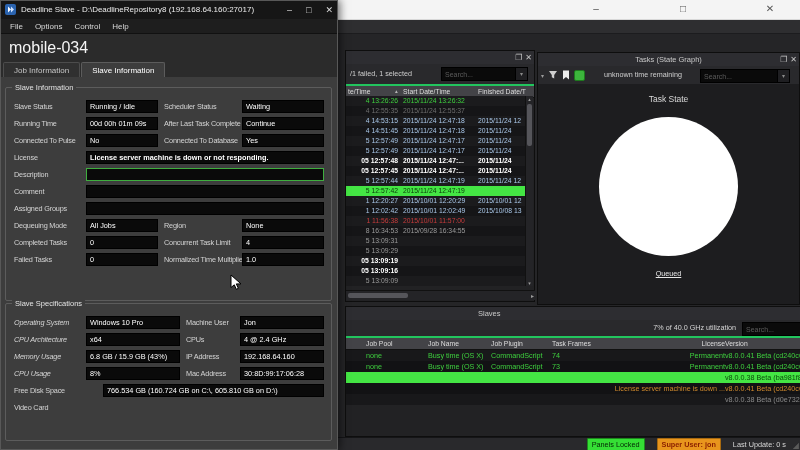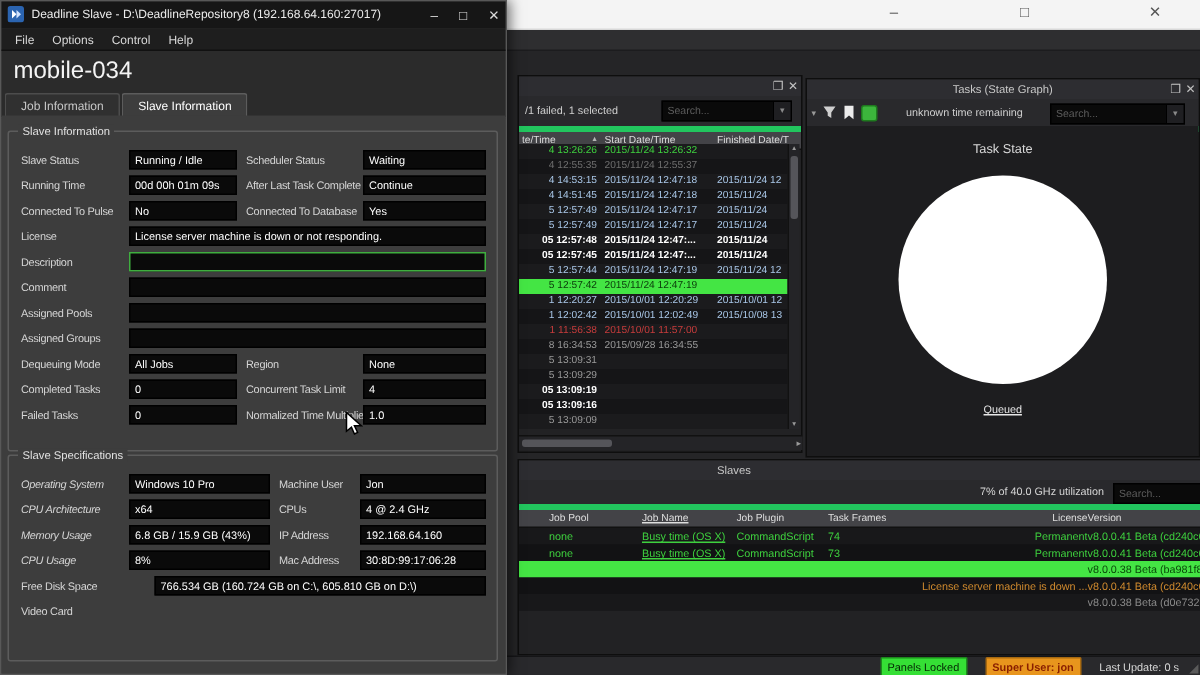--- a/index.html
+++ b/index.html
@@ -8,21 +8,21 @@
 
   
   .mtitlebar{position:absolute;left:336px;top:0;width:464px;height:19px;background:#f4f4f4;border-bottom:1px solid #d8d8d8;}
   .mtitlebar .wbtn{position:absolute;top:2px;width:20px;height:14px;color:#555;font-size:10px;line-height:14px;text-align:center;}
   .mmenustrip{position:absolute;left:336px;top:20px;width:464px;height:13px;background:#2e2e30;border-bottom:1px solid #1c1c1e;}
 
   .panel{position:absolute;background:#222224;border:1px solid #0e0e0e;box-sizing:border-box;}
   .ptitle{position:relative;height:13px;background:#2d2d31;color:#c9c9c9;font-size:7.5px;line-height:13px;text-align:center;}
   .pbtns{position:absolute;right:2px;top:0;height:13px;display:flex;gap:3px;align-items:center;color:#c4c4c4;font-size:8px;}
   .pbtns span{cursor:pointer;}
-  .ptoolbar{position:relative;background:#29292c;border-bottom:4px solid #22c55e;}
+  .ptoolbar{position:relative;background:#29292c;border-bottom:2px solid #22c55e;}
   .search{position:absolute;background:#0a0a0a;border:1px solid #000;height:12px;display:flex;}
   .search input{flex:1;min-width:0;background:transparent;border:0;color:#ddd;font-size:7px;padding:0 3px;outline:none;font-family:inherit;}
   .search input::placeholder{color:#5c5c5c;}
   .search .dd{width:11px;background:#1f1f22;color:#8a8a8a;font-size:6px;text-align:center;line-height:12px;border-left:1px solid #000;}
 
   
   #tasksPanel{left:345px;top:50px;width:190px;height:252px;}
   #tasksPanel .ptoolbar{height:20px;}
   .tstatus{position:absolute;left:4px;top:5px;font-size:7.2px;color:#cfcfcf;white-space:nowrap;}
   .thead{display:flex;height:11px;background:#434347;border-bottom:1px solid #111;color:#dedede;font-size:6.8px;line-height:11px;position:relative;}
@@ -57,21 +57,21 @@
   .legend span{color:#e8e8e8;font-size:7.2px;text-decoration:underline;cursor:pointer;}
 
   
   #slavesPanel{left:345px;top:306px;width:522px;height:131px;}
   #slavesPanel .ptitle{text-align:left;padding-left:132px;}
   #slavesPanel .ptoolbar{height:16px;}
   .util{position:absolute;right:130px;top:3px;font-size:7.2px;color:#d6d6d6;white-space:nowrap;}
   .shead{display:flex;height:11px;background:#434347;border-bottom:1px solid #111;color:#dedede;font-size:6.8px;line-height:11px;}
   .sc0{width:20px;}
   .scPool{width:62px;overflow:hidden;white-space:nowrap;}
-  .scName{width:63px;overflow:hidden;white-space:nowrap;text-decoration:underline;}
+  .scName{width:63px;overflow:hidden;white-space:nowrap;}
   .scPlugin{width:61px;overflow:hidden;white-space:nowrap;}
   .scFrames{width:61px;overflow:hidden;white-space:nowrap;}
   .scLicense{width:112px;overflow:hidden;white-space:nowrap;text-align:right;}
   .scVersion{flex:1;overflow:hidden;white-space:nowrap;}
   #slaveRows{background:#121214;}
   .srow{display:flex;height:11px;line-height:11px;font-size:7.2px;color:#bbb;}
   .srow:nth-child(odd){background:#18181a;}
   .srow:nth-child(even){background:#121214;}
 
   
@@ -100,21 +100,21 @@
   .group{position:absolute;left:4px;right:5px;border:1px solid #5c5c5c;border-radius:2px;}
   .gtitle{position:absolute;top:-5px;left:6px;background:#3d3d3d;padding:0 3px;font-size:7.5px;color:#e2e2e2;}
   .grows{position:absolute;left:8px;right:7px;top:12px;}
   .frow{display:flex;align-items:center;height:13px;margin-bottom:4px;}
   .flabel{font-size:7.3px;color:#d4d4d4;white-space:nowrap;overflow:hidden;letter-spacing:-0.2px;}
   .fbox{background:#0a0a0a;border:1px solid #000;color:#fff;font-size:7.3px;line-height:11px;height:11px;padding:0 3px;white-space:nowrap;overflow:hidden;}
   .fbox.accent{border-color:#3fae3f;}
   
   .info .l1{width:72px;}   .info .b1{width:64px;}
   .info .l2{width:78px;padding-left:6px;} .info .b2{flex:1;}
-  .info .lf{width:72px;}   .info .bf{flex:1;}
+  .info .lf{width:72px;}   .info .bf{flex:1;font-weight:bold;}
   
   .spec .l1{width:72px;font-style:italic;}   .spec .b1{width:86px;}
   .spec .l2{width:54px;padding-left:6px;} .spec .b2{flex:1;}
   .spec .lf{width:72px;}   .spec .bf{flex:1;margin-left:17px;}
 
   #cursor{position:absolute;left:230px;top:274px;z-index:30;}
 </style>
 </head>
 <body>
 
@@ -455,24 +455,20 @@
             <div class="frow">
               <span class="flabel lf">Description</span>
               <span class="fbox bf accent"></span>
             </div>
 
             <div class="frow">
               <span class="flabel lf">Comment</span>
               <span class="fbox bf"></span>
             </div>
 
-            <div class="frow">
-              <span class="flabel lf">Assigned Pools</span>
-              <span class="fbox bf"></span>
-            </div>
 
             <div class="frow">
               <span class="flabel lf">Assigned Groups</span>
               <span class="fbox bf"></span>
             </div>
 
             <div class="frow">
               <span class="flabel l1">Dequeuing Mode</span>
               <span class="fbox b1">All Jobs</span>
               <span class="flabel l2">Region</span>

